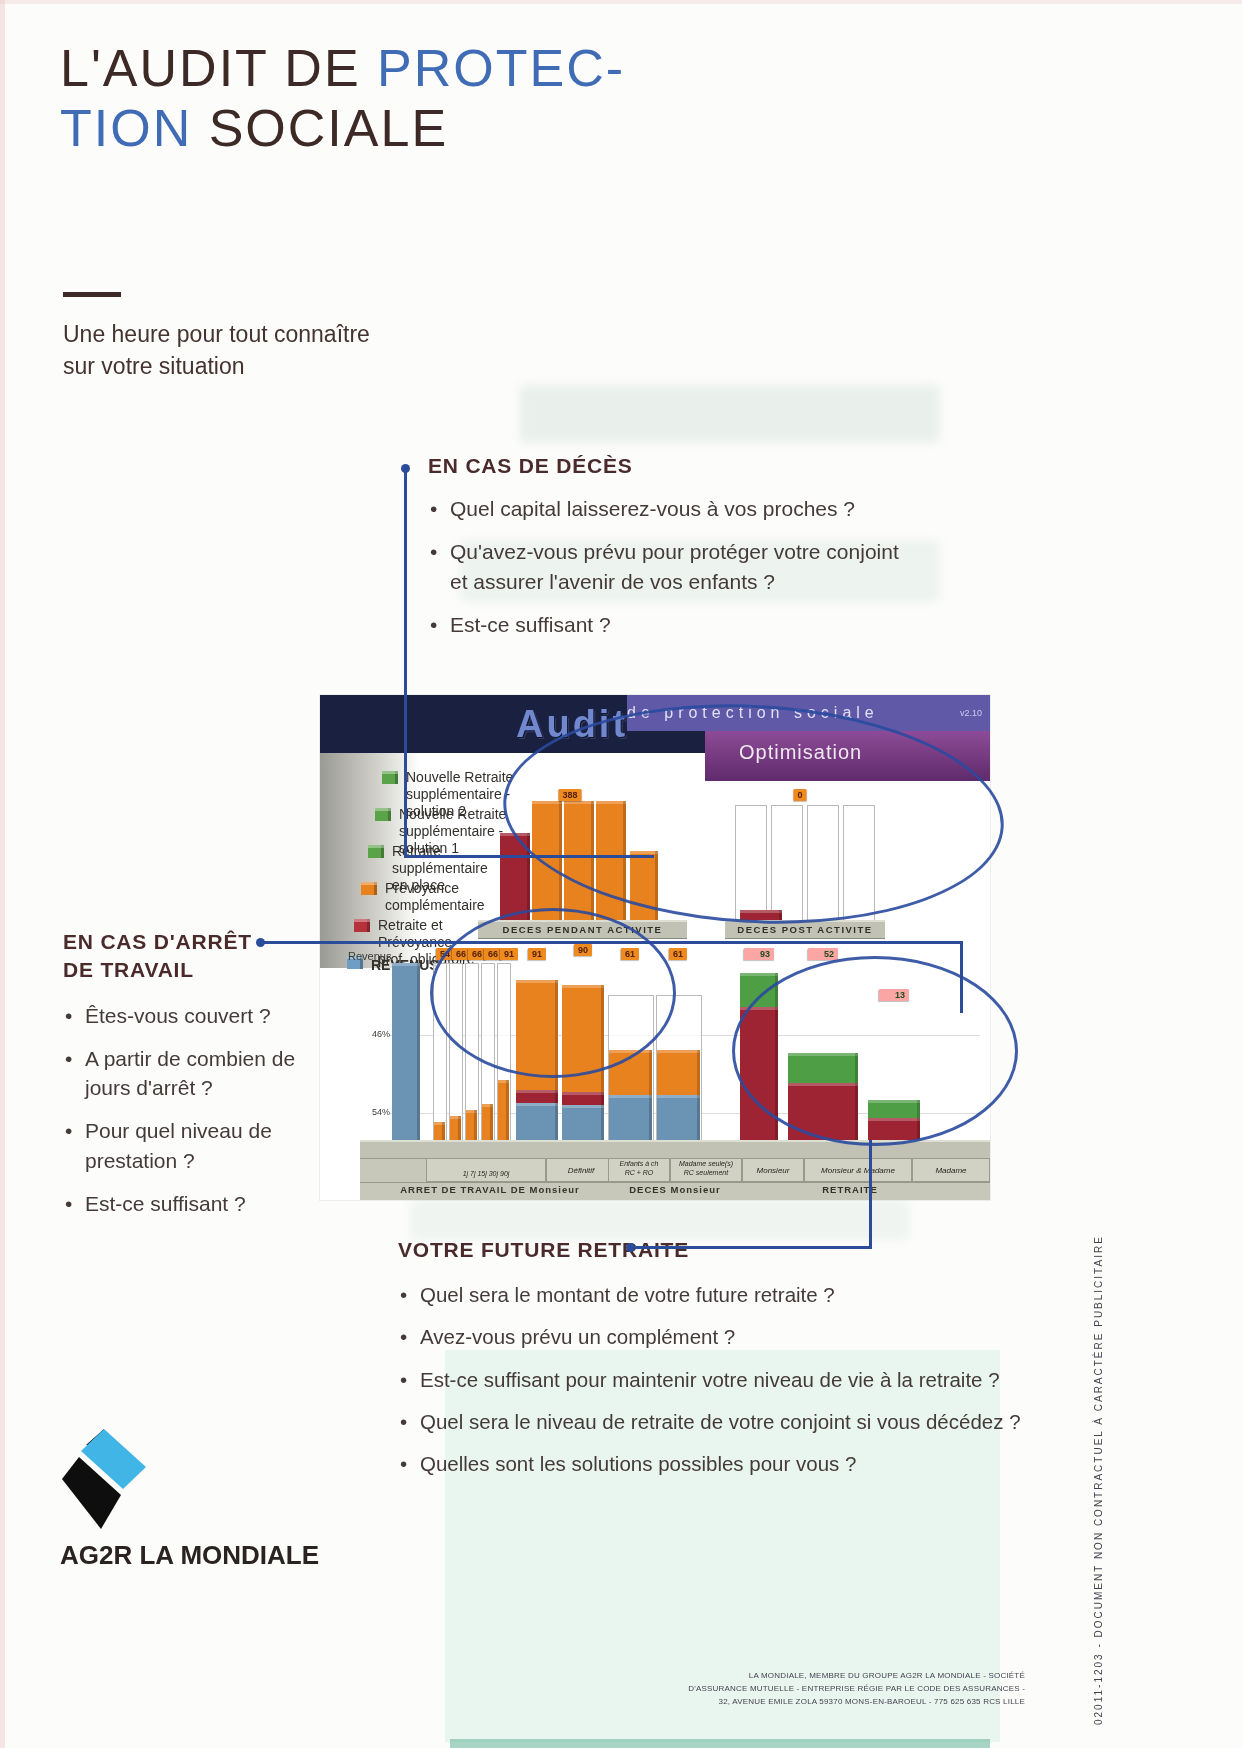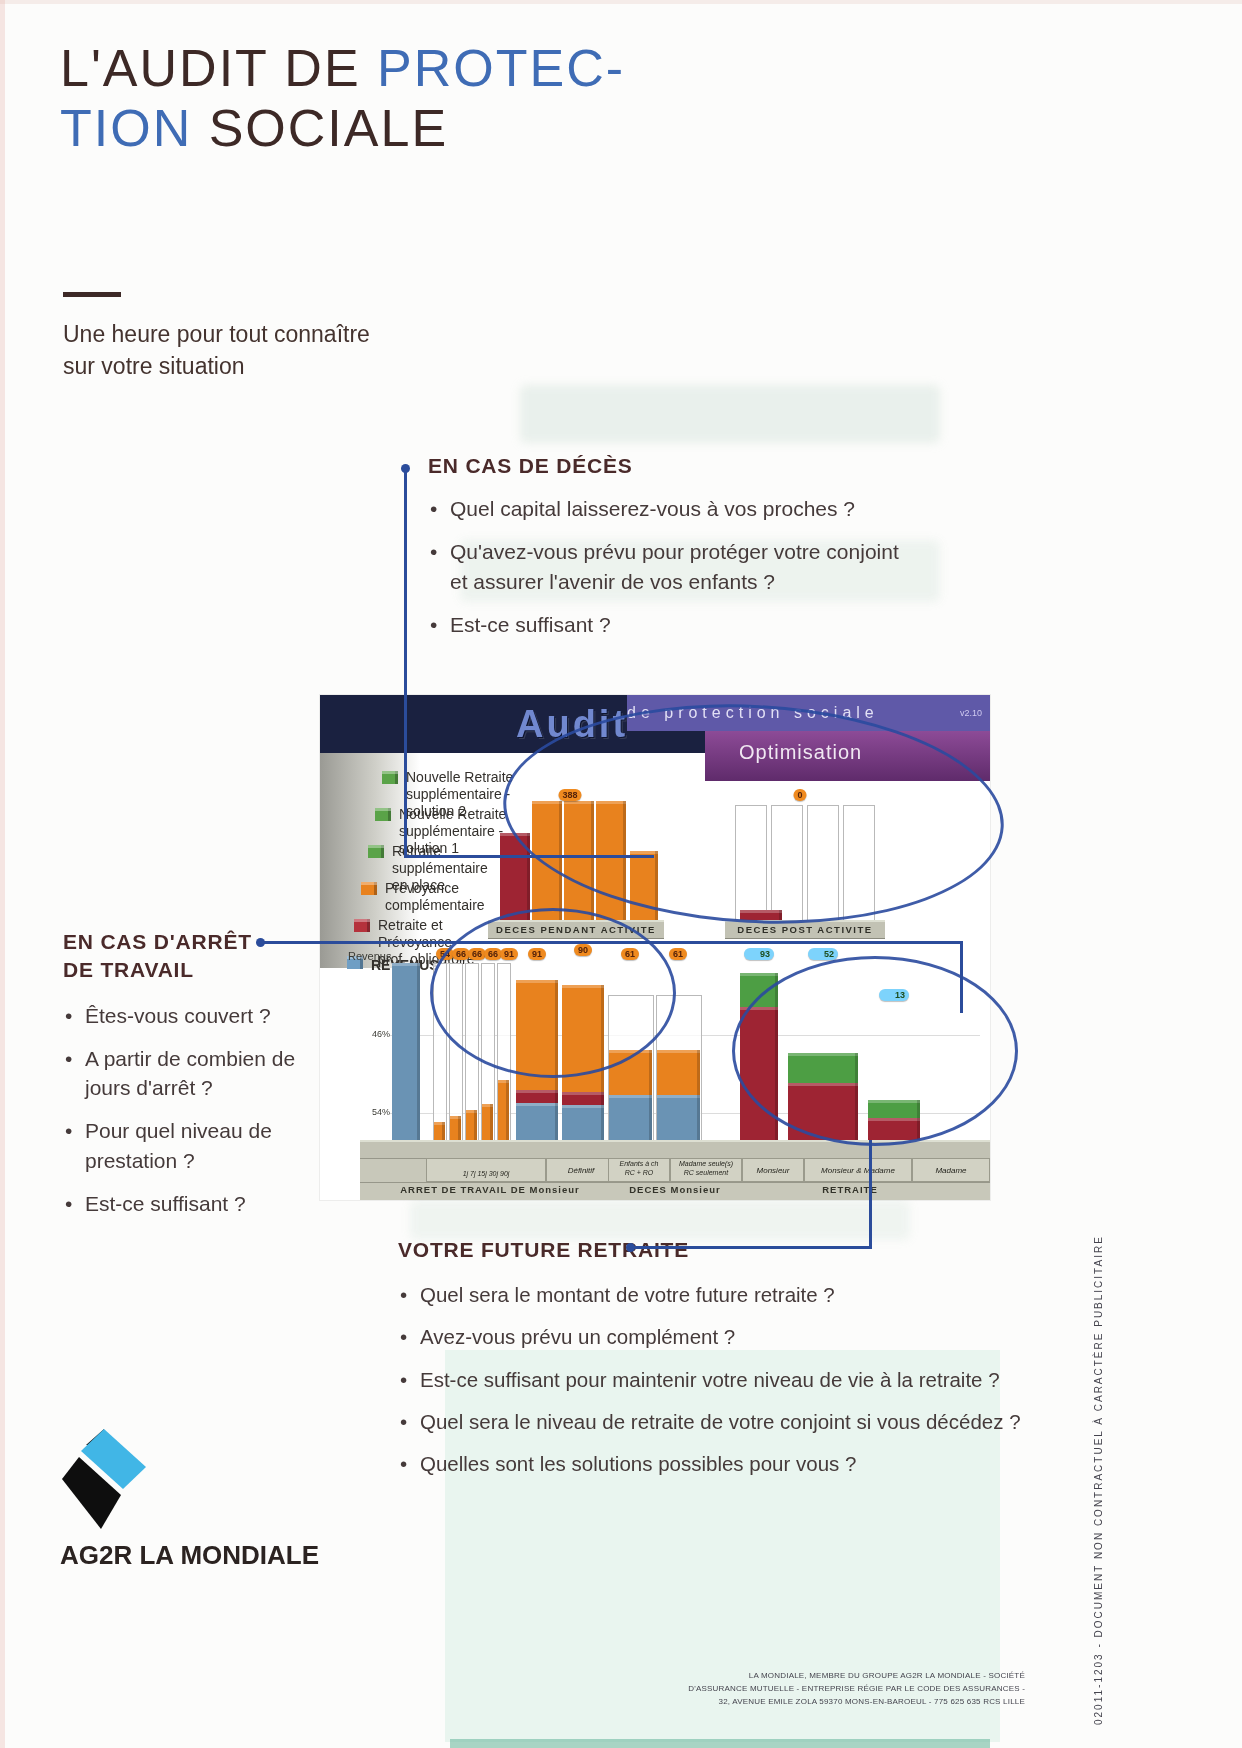--- a/index.html
+++ b/index.html
@@ -41,24 +41,24 @@
            text-shadow:1px 1px 0 #0d1430,2px 2px 0 rgba(255,255,255,.12);}
   .lgrad{left:0;top:58px;width:100px;height:215px;
          background:linear-gradient(90deg,#9a9a94,#cfcfc8 55%,rgba(255,255,255,0));}
   .cube{width:16px;height:13px;box-shadow:inset 0 3px rgba(255,255,255,.35),inset -3px 0 rgba(0,0,0,.25);}
   .cube-g{background:#5aa348;} .cube-o{background:#e8821e;} .cube-r{background:#b5323c;} .cube-b{background:#6f9ec4;}
   .ltext{font-size:14px;line-height:1.2;color:#33302c;white-space:pre-line;width:130px;}
   .bar{box-shadow:inset -3px 0 rgba(0,0,0,.18),inset 0 3px rgba(255,255,255,.25);}
   .b-orange{background:#e8821e;} .b-red{background:#9e2433;} .b-green{background:#4d9e44;}
   .b-blue{background:#6a93b4;} 
   .b-empty{background:rgba(255,255,255,.78);border:1px solid #b9b9b9;box-shadow:none;}
-  .badge{transform:translateX(-50%);font-size:9px;font-weight:bold;padding:1px 4px;border-radius:6px;
+  .badge{transform:translateX(-50%);font-size:9px;font-weight:bold;padding:1px 4px;border-radius:1px;
          white-space:nowrap;z-index:12;}
   .badge-o{background:#ef8a1f;color:#53220a;box-shadow:0 1px 1px rgba(0,0,0,.25);}
-  .badge-g{background:#7dd3fc;color:#1d4d1d;box-shadow:0 1px 1px rgba(0,0,0,.25);padding-left:16px;}
+  .badge-g{background:#fca5a5;color:#1d4d1d;box-shadow:0 1px 1px rgba(0,0,0,.25);padding-left:16px;}
   .platform{background:#c2c2b4;border-top:2px solid #dddfd2;border-bottom:1px solid #8a8a7e;
             text-align:center;font-size:9.5px;font-weight:bold;letter-spacing:1.5px;color:#2f2f28;
             line-height:16px;}
   .gridline{height:1px;background:rgba(60,60,60,.18);}
   .axis-sm{font-size:9px;color:#3a3a34;}
   .lab-band{background:#c8c8ba;border-top:1px solid #97978a;}
   .cell{border:1px solid #9a9a8c;background:#d2d2c4;font-style:italic;font-size:8px;color:#26261f;
         text-align:center;white-space:pre-line;line-height:1.25;padding-top:1px;box-sizing:border-box;}
   .grp{font-size:9.5px;font-weight:bold;letter-spacing:1px;color:#33332a;text-align:center;}
   
@@ -139,21 +139,21 @@
     <div class="bar b-red" style="left:180px;top:138px;width:30px;height:87px;"></div>
     <div class="bar b-orange" style="left:212px;top:106px;width:30px;height:119px;"></div>
     <div class="bar b-orange" style="left:244px;top:106px;width:30px;height:119px;"></div>
     <div class="bar b-orange" style="left:276px;top:106px;width:30px;height:119px;"></div>
     <div class="bar b-orange" style="left:310px;top:156px;width:28px;height:69px;"></div>
     <div class="bar b-empty" style="left:415px;top:110px;width:30px;height:115px;"></div>
     <div class="bar b-empty" style="left:451px;top:110px;width:30px;height:115px;"></div>
     <div class="bar b-empty" style="left:487px;top:110px;width:30px;height:115px;"></div>
     <div class="bar b-empty" style="left:523px;top:110px;width:30px;height:115px;"></div>
     <div class="bar b-red" style="left:420px;top:215px;width:42px;height:10px;"></div>
-    <div class="platform" style="left:168px;top:225px;width:176px;height:16px;">DECES PENDANT ACTIVITE</div>
+    <div class="platform" style="left:158px;top:225px;width:209px;height:16px;">DECES PENDANT ACTIVITE</div>
     <div class="platform" style="left:405px;top:225px;width:160px;height:16px;">DECES POST ACTIVITE</div>
     <div class="ellipse" style="left:183px;top:10px;width:495px;height:212px;transform:rotate(3deg);"></div>
 
     <div class="axis-sm" style="left:28px;top:255px;font-size:11px;">Revenus</div>
     <div class="axis-sm" style="left:52px;top:334px;">46%</div>
     <div class="axis-sm" style="left:52px;top:412px;">54%</div>
     <div class="gridline" style="left:70px;top:340px;width:590px;"></div>
     <div class="gridline" style="left:70px;top:418px;width:590px;"></div>
 
     <span class="badge badge-o" style="left:125px;top:253px;">54</span>

